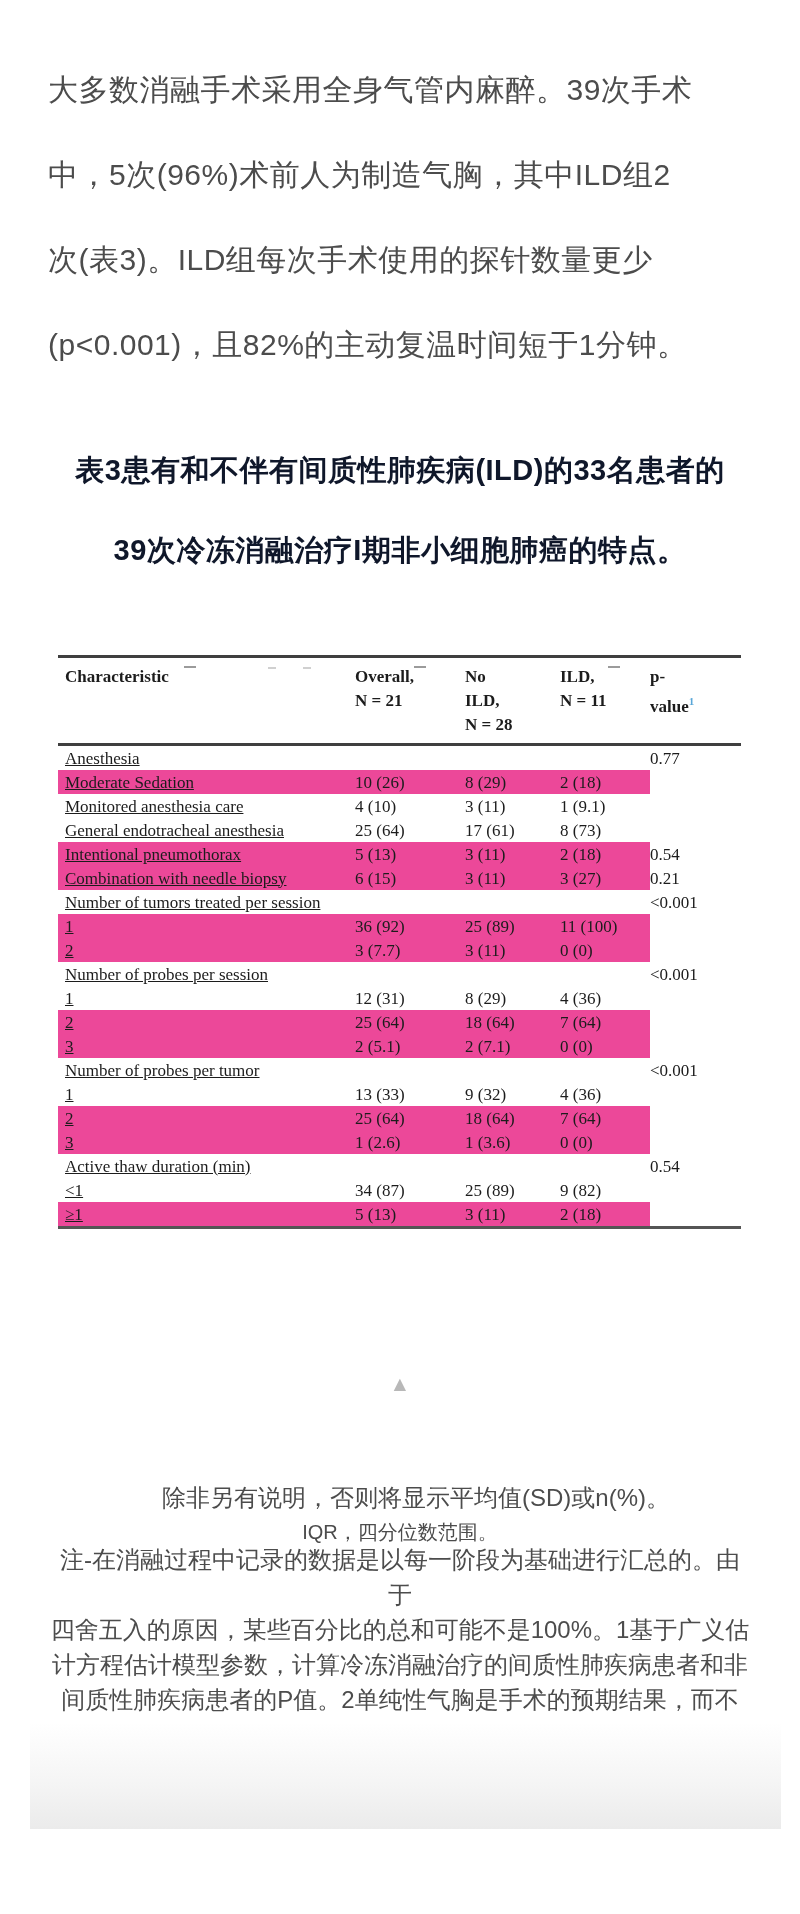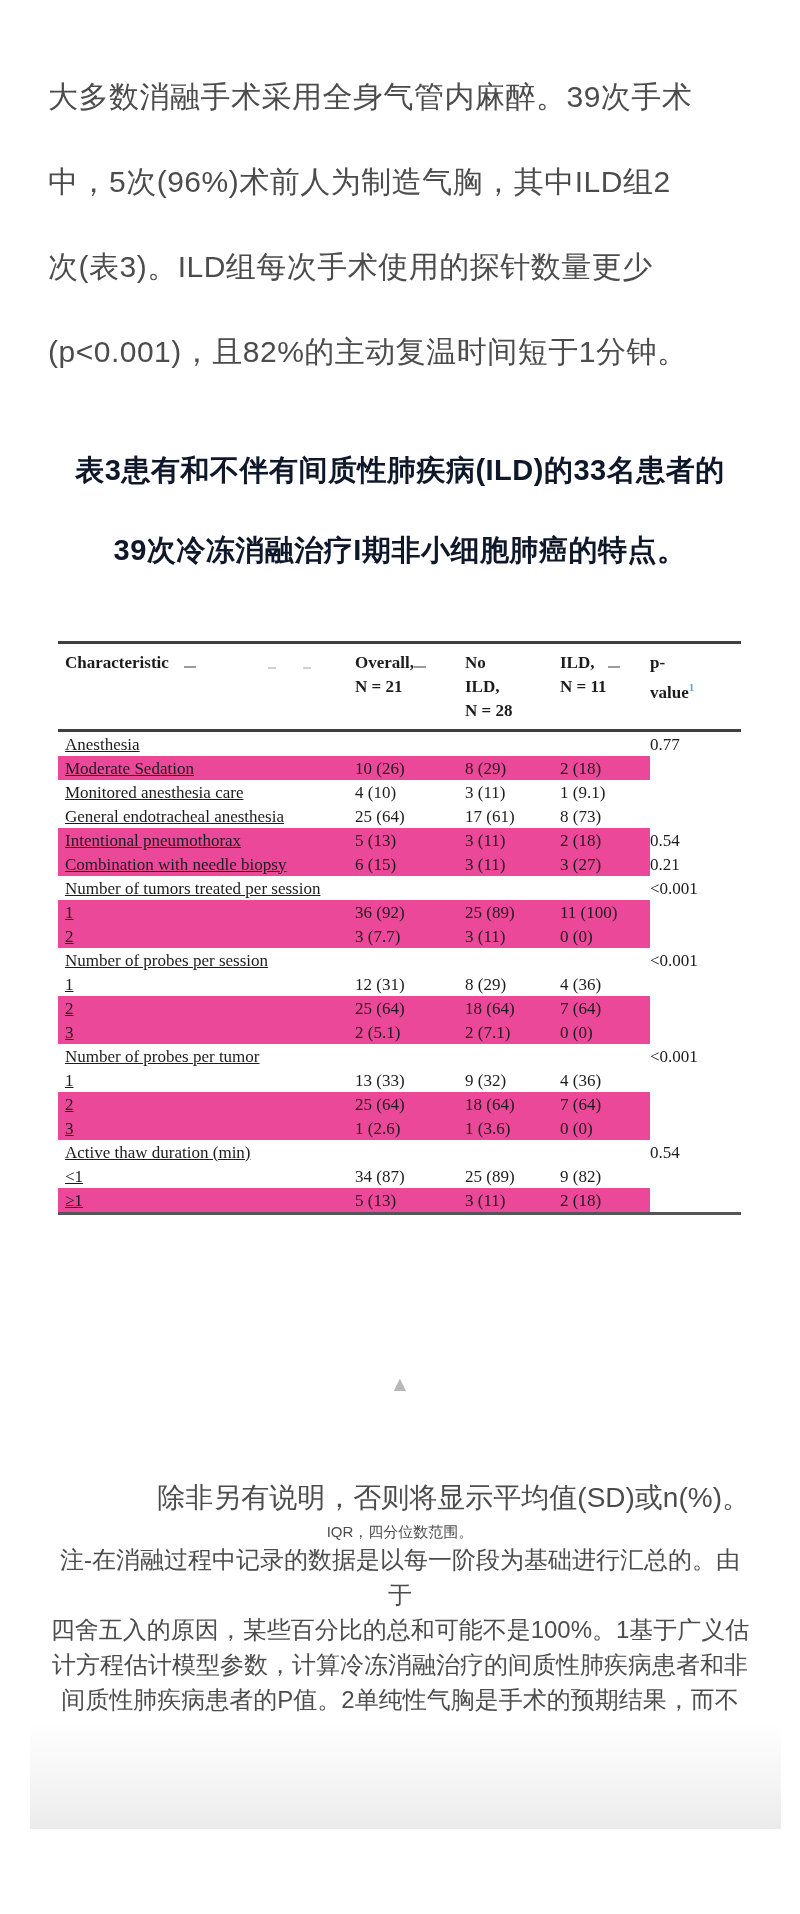--- a/index.html
+++ b/index.html
@@ -1,48 +1,48 @@
 <!DOCTYPE html>
 <html><head>
 <meta charset="utf-8">
 <style>
   html,body{margin:0;padding:0;background:#ffffff;}
   .page{position:relative;width:800px;height:1914px;background:#ffffff;overflow:hidden;
         font-family:"Liberation Sans","DejaVu Sans",sans-serif;}
   
-  .para{position:absolute;left:48px;top:54px;width:710px;color:#4c4c4c;
+  .para{position:absolute;left:48px;top:47px;width:710px;color:#4c4c4c;
         font-size:30px;line-height:85px;letter-spacing:0.5px;}
   
   .caption{position:absolute;left:0;top:430px;width:800px;text-align:center;
            color:#0f172a;font-weight:bold;font-size:29px;line-height:80px;letter-spacing:0.5px;}
   
   .dash{position:absolute;height:2px;background:#9b9b9b;}
   .dash.faint{height:1.5px;background:#d0d0d0;}
   
-  table.tbl{position:absolute;left:58px;top:641px;width:683px;border-collapse:collapse;
+  table.tbl{position:absolute;left:58px;top:655px;width:683px;border-collapse:collapse;
             table-layout:fixed;font-family:"Liberation Serif","DejaVu Serif",serif;
             color:#1c1c1c;font-size:17px;border-top:3px solid #3f3f3f;}
   table.tbl thead td{vertical-align:top;font-weight:bold;line-height:24px;
             padding:7px 0 6px 0;border-bottom:3px solid #3f3f3f;}
   table.tbl thead td.lbl{padding-left:7px;}
   table.tbl tbody td{vertical-align:top;line-height:21px;padding:1.5px 0;}
   table.tbl tbody td.lbl{padding-left:7px;text-decoration:underline;}
   table.tbl tbody tr:last-child td{border-bottom:3px solid #555555;}
   tr.shaded td.lbl, tr.shaded td.val{background:#ec4899;}
   td.hang{padding-left:25px !important;text-indent:-18px;padding-right:60px;}
   td.narrowwrap{padding-right:46px;}
   .supblue{color:#5aa7d8;font-size:11px;}
   
   .arrow{position:absolute;left:0;top:1372px;width:800px;text-align:center;
          color:#b8b8b8;font-size:21px;line-height:24px;cursor:pointer;}
   
-  .fn1{position:absolute;left:50px;top:1481px;width:700px;text-align:right;
-       color:#4c4c4c;font-size:28px;line-height:34px;}
+  .fn1{position:absolute;left:66px;top:1481px;width:700px;text-align:center;
+       color:#4c4c4c;font-size:24px;line-height:34px;}
   .fn2{position:absolute;left:50px;top:1515px;width:700px;text-align:center;
-       color:#4c4c4c;font-size:15px;line-height:34px;}
+       color:#4c4c4c;font-size:20px;line-height:34px;}
   .note{position:absolute;left:50px;top:1542px;width:700px;text-align:center;
         color:#4c4c4c;font-size:24px;line-height:35px;}
   
   .grad{position:absolute;left:30px;top:1722px;width:751px;height:107px;
         background:linear-gradient(180deg,#ffffff 0%,#f5f5f5 55%,#ebebeb 100%);}
 </style>
 </head>
 <body>
 
 <div class="page">

